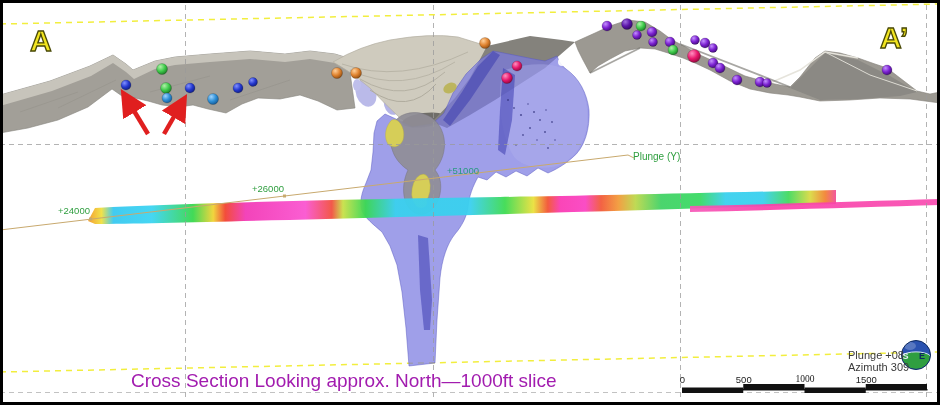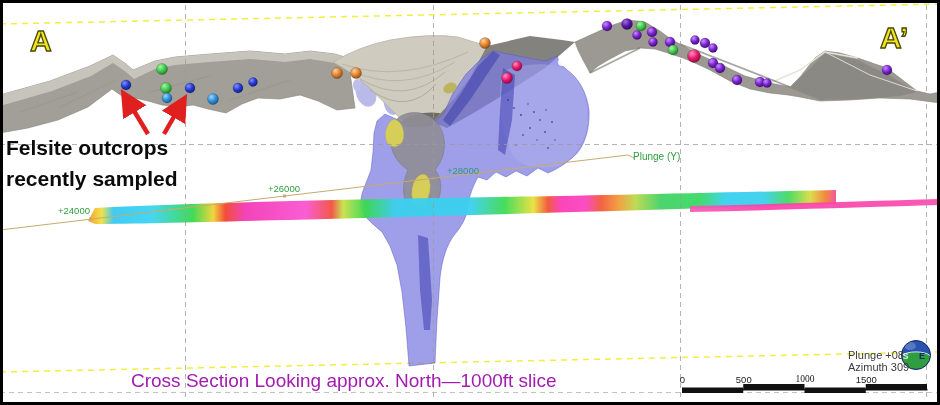--- a/index.html
+++ b/index.html
@@ -271,33 +271,29 @@
       <ellipse cx="910" cy="346" rx="6" ry="4" fill="#ffffff" opacity="0.22"></ellipse>
       <circle cx="916" cy="355" r="14.5" fill="none" stroke="#0e2a60" stroke-width="1"></circle>
       <text x="902.5" y="359" font-size="9" font-weight="bold" fill="#e8eef8">S</text>
       <text x="919" y="359" font-size="9" font-weight="bold" fill="#0e2a60">E</text>
     </g>
   </svg>
 
   <div class="txt section-label" style="left:30px;top:24px;">A</div>
   <div class="txt section-label" style="left:880px;top:21px;">A’</div>
 
-  <div class="txt felsite" style="left:6px;top:132px;">
-    <div>Felsite outcrops</div>
-    <div>recently sampled</div>
-  </div>
 
   <div class="txt caption" style="left:131px;top:370px;">Cross Section Looking approx. North—1000ft slice</div>
 
   <div class="txt north-label" style="left:633px;top:151px;">Plunge (Y)</div>
 
   <div id="axis-ticks">
       <div class="txt axis-label" style="left: 58px; top: 205px;">+24000</div>
-      <div class="txt axis-label" style="left: 252px; top: 183px; margin-left: 16px;">+26000</div>
-      <div class="txt axis-label teal" style="left: 447px; top: 165px;">+28000</div>
+      <div class="txt axis-label" style="left: 252px; top: 183px;">+26000</div>
+      <div class="txt axis-label teal" style="left: 447px; top: 165px;">+51000</div>
     </div>
 
   <div class="txt view-info" style="left:848px;top:350px;">
     <div>Plunge +08</div>
     <div>Azimuth 309</div>
   </div>
 
   <div id="scale-labels">
       <div class="txt scale-label" style="left: 682.5px; top: 374px;">0</div>
       <div class="txt scale-label" style="left: 743.75px; top: 374px;">500</div>

